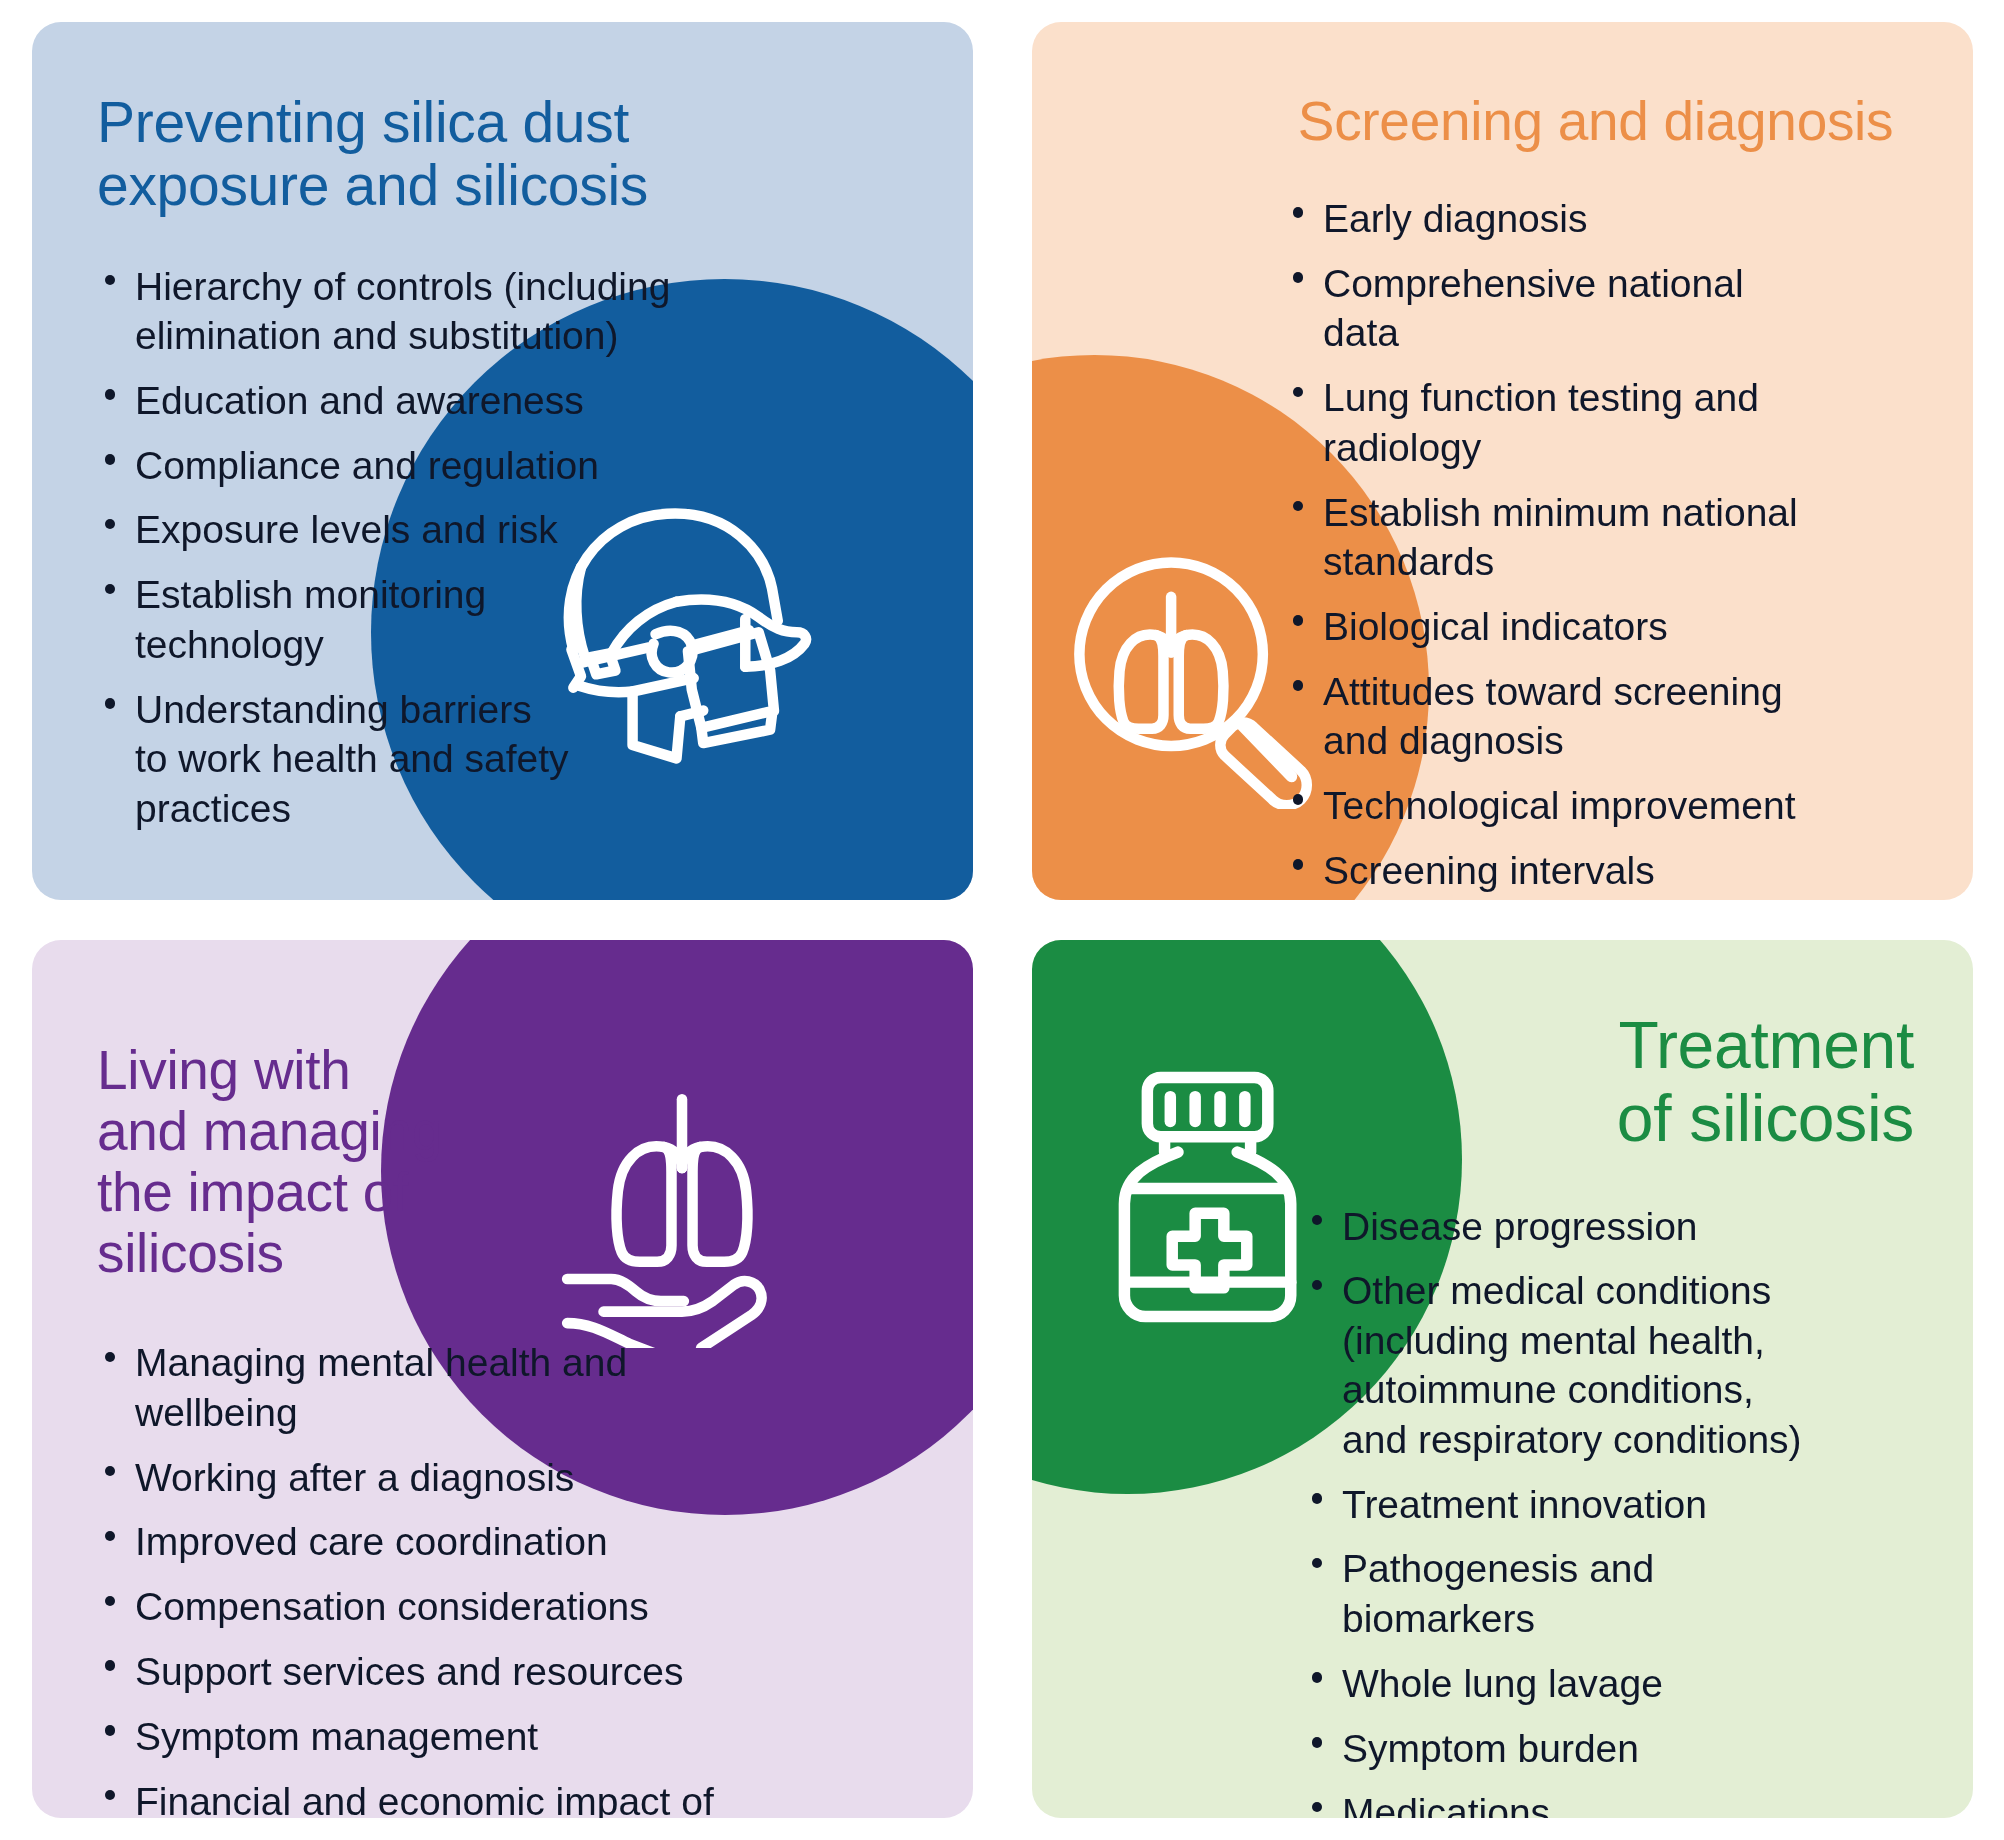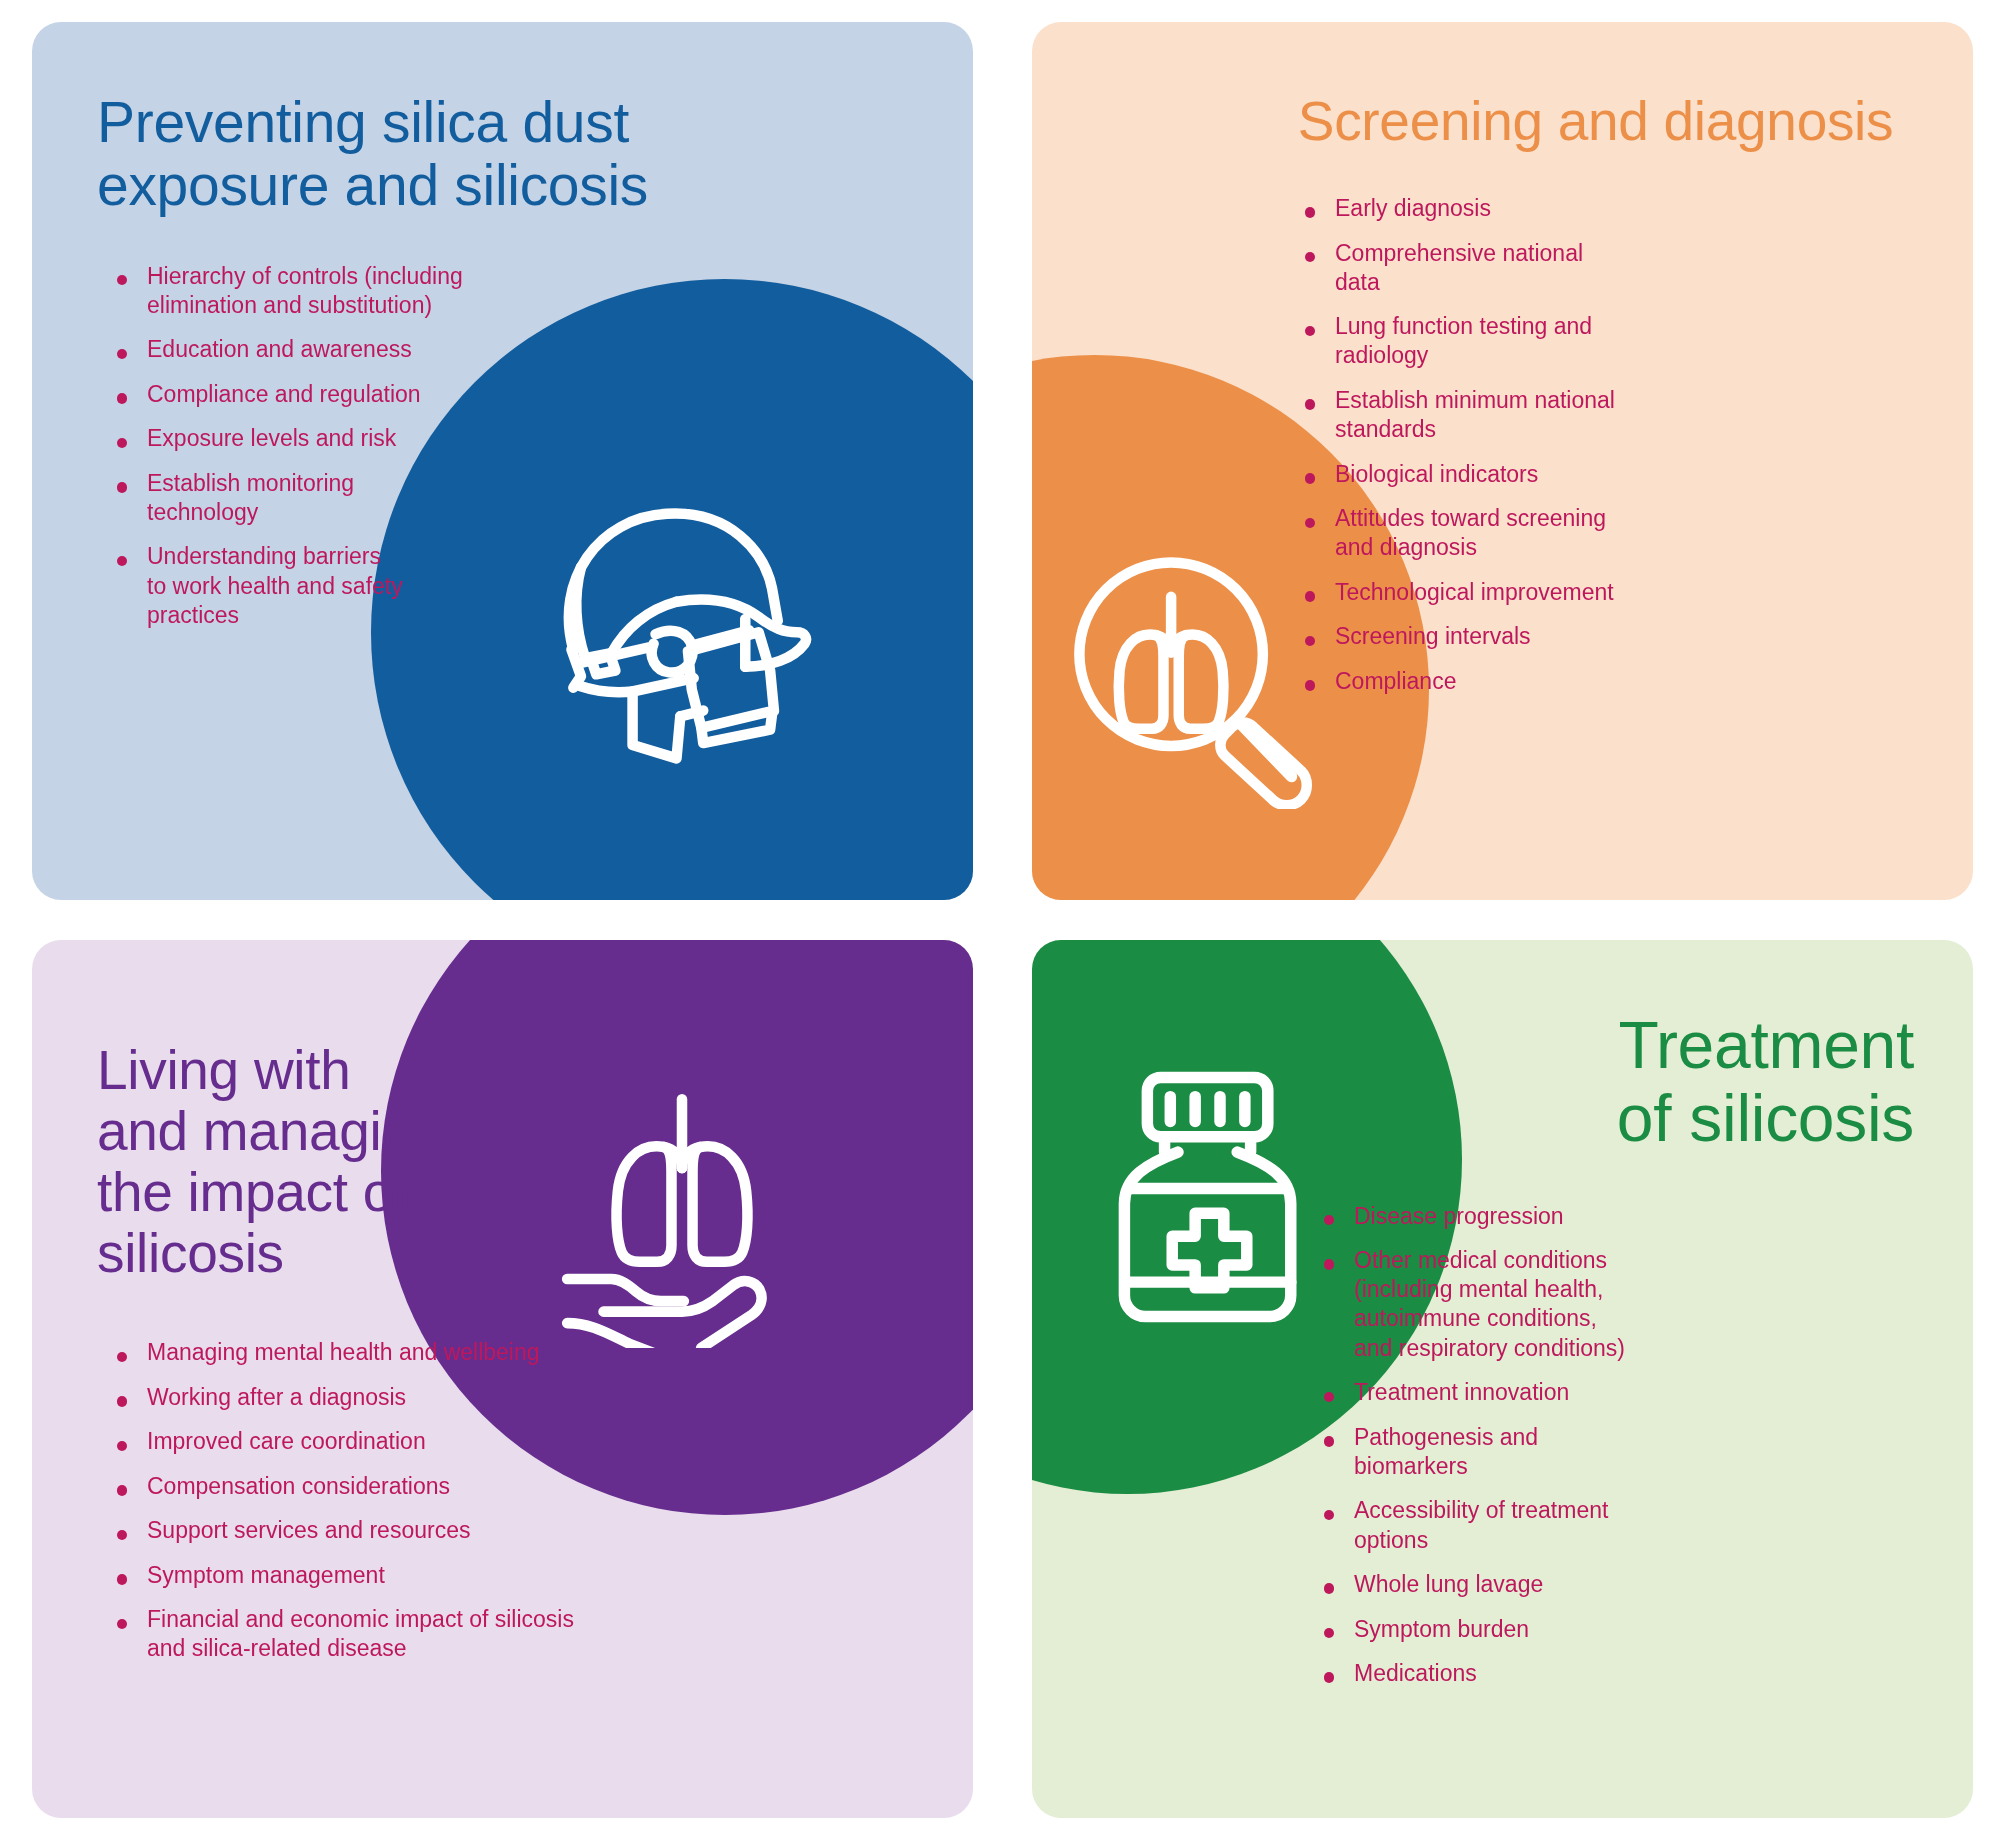--- a/index.html
+++ b/index.html
@@ -116,24 +116,24 @@
     letter-spacing: -0.3px;
     white-space: pre-line;
   }
   .title-prevention { font-size: 57px; color: #125d9e; text-align: left;  margin-bottom: 44px; }
   .title-screening  { font-size: 55px; color: #ec8f48; text-align: center; margin-bottom: 42px; }
   .title-living     { font-size: 55px; color: #662c8e; text-align: left;  margin-bottom: 54px; }
   .title-treatment  { font-size: 66px; color: #1b8c43; text-align: right; margin-bottom: 46px; }
 
   ul.bullets {
     list-style: none;
-    margin: 12px;
+    margin: 0;
     padding: 0;
-    color: #be185d;
-    font-size: 23px;
+    color: #0f172a;
+    font-size: 39px;
     line-height: 1.27;
   }
   ul.bullets li {
     position: relative;
     padding-left: 38px;
     margin-bottom: 15.3px;
     white-space: pre-line;
   }
   ul.bullets li::before {
     content: "";
@@ -324,22 +324,20 @@
 of silicosis</h2>
       <ul class="bullets bullets-treatment">
         <li>Disease progression</li>
         <li>Other medical conditions
 (including mental health,
 autoimmune conditions,
 and respiratory conditions)</li>
         <li>Treatment innovation</li>
         <li>Pathogenesis and
 biomarkers</li>
-        <li>Accessibility of treatment
-options</li>
         <li>Whole lung lavage</li>
         <li>Symptom burden</li>
         <li>Medications</li>
       </ul>
     </div>
   </section>
 
 </div>
 
 

